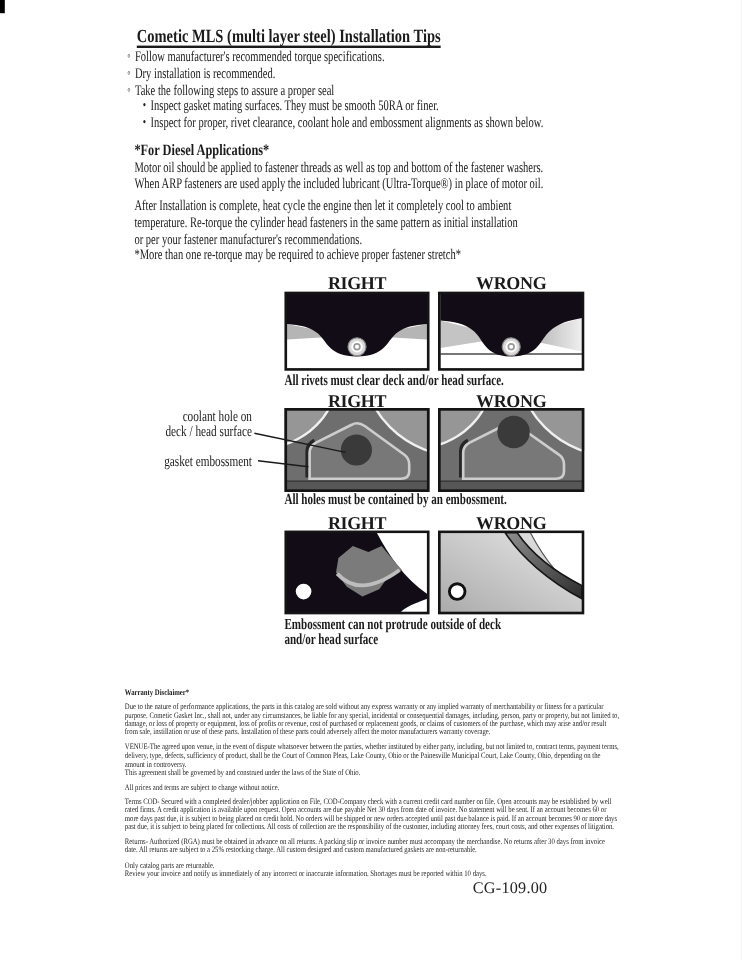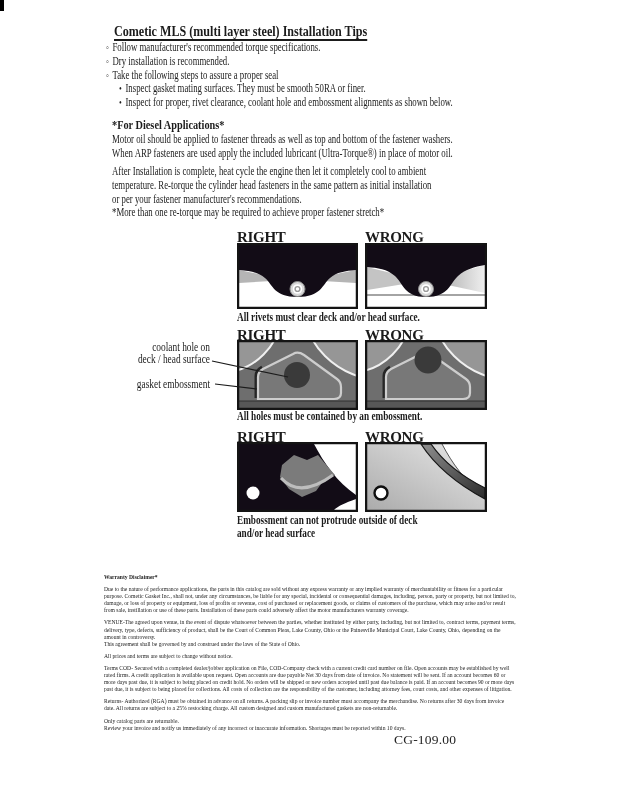--- a/index.html
+++ b/index.html
@@ -16,21 +16,21 @@
   .line{white-space:nowrap;}
   .title{font-size:15.5px;font-weight:bold;white-space:nowrap;
          text-decoration:underline;text-underline-offset:3px;text-decoration-thickness:1.5px;}
   .body{font-size:12.2px;line-height:13.8px;}
   .brow{display:flex;}
   .bmark{width:9px;font-size:11px;flex:0 0 9px;}
   .bsub{padding-left:18px;}
   .heading{font-size:13.2px;font-weight:bold;white-space:nowrap;}
   .caption{font-size:12.8px;font-weight:bold;line-height:13px;}
   .dlabels{display:flex;gap:7px;width:250px;}
-  .dlabels span{display:block;font-size:15px;font-weight:bold;letter-spacing:-0.3px;}
+  .dlabels span{display:block;text-align:center;font-size:15px;font-weight:bold;letter-spacing:-0.3px;}
   .dlabels span:first-child{width:121px;}
   .dlabels span:last-child{width:122px;}
   .boxrow{display:flex;gap:7px;}
   .rlabel{width:150px;text-align:right;font-size:12.5px;line-height:11.8px;white-space:nowrap;}
   .disc{width:515px;font-size:7px;line-height:7.1px;}
   .disc .dh{font-weight:bold;margin-bottom:5px;}
   .disc p{margin:0 0 5px 0;}
   .disc p.tight{margin-bottom:0;}
   .pagenum{font-size:13.5px;letter-spacing:0.2px;color:#242424;white-space:nowrap;}
   .tick{background:#000;}

